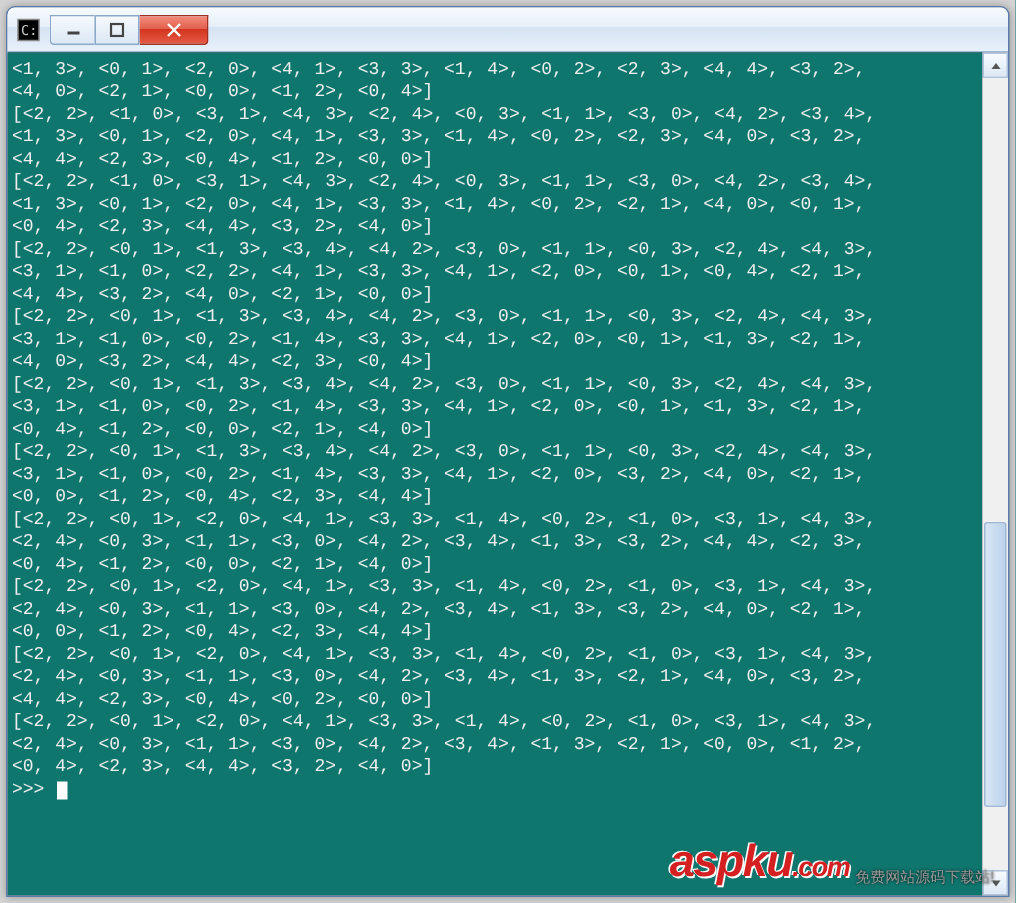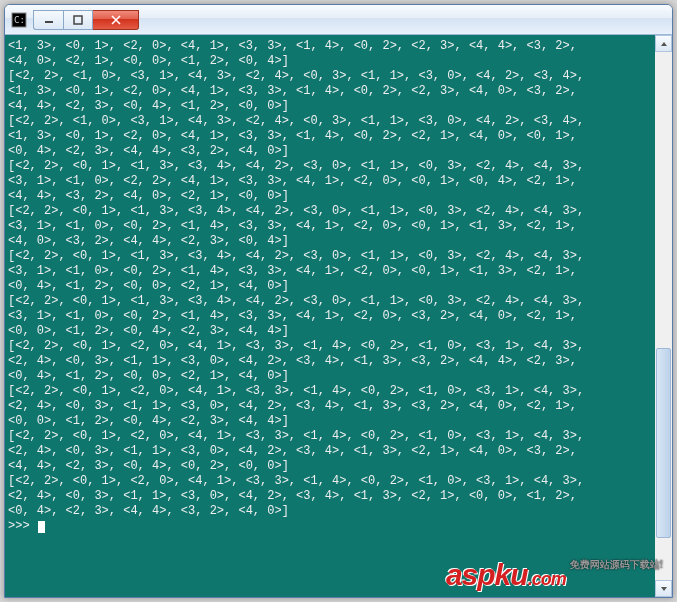--- a/index.html
+++ b/index.html
@@ -106,38 +106,37 @@
       width: 7px; height: 12px;
       background: #fff;
       vertical-align: text-bottom;
       margin-left: 1px;
     }
     .watermark {
       position: absolute;
       right: 14px;
       bottom: 10px;
       display: flex;
-      align-items: flex-start;
+      align-items: flex-end;
       pointer-events: none;
     }
     .wm-main {
       font-family: Arial, sans-serif;
       font-weight: bold;
       font-style: italic;
       font-size: 30px;
       color: #d42020;
       text-shadow: 1px 1px 0 #fff, -1px -1px 0 #fff;
       letter-spacing: -1px;
     }
     .wm-sub {
       font-size: 10px;
       color: #999;
       margin-left: 4px;
       text-shadow: 0 0 2px #000;
-      font-weight: bold;
     }
   </style>
 </head>
 <body>
 
 <div class="window">
   <div class="titlebar">
     <span class="app-icon">
       <svg viewBox="0 0 16 16" width="16" height="16">
         <rect x="1" y="1" width="14" height="14" fill="#000" stroke="#888"></rect>

